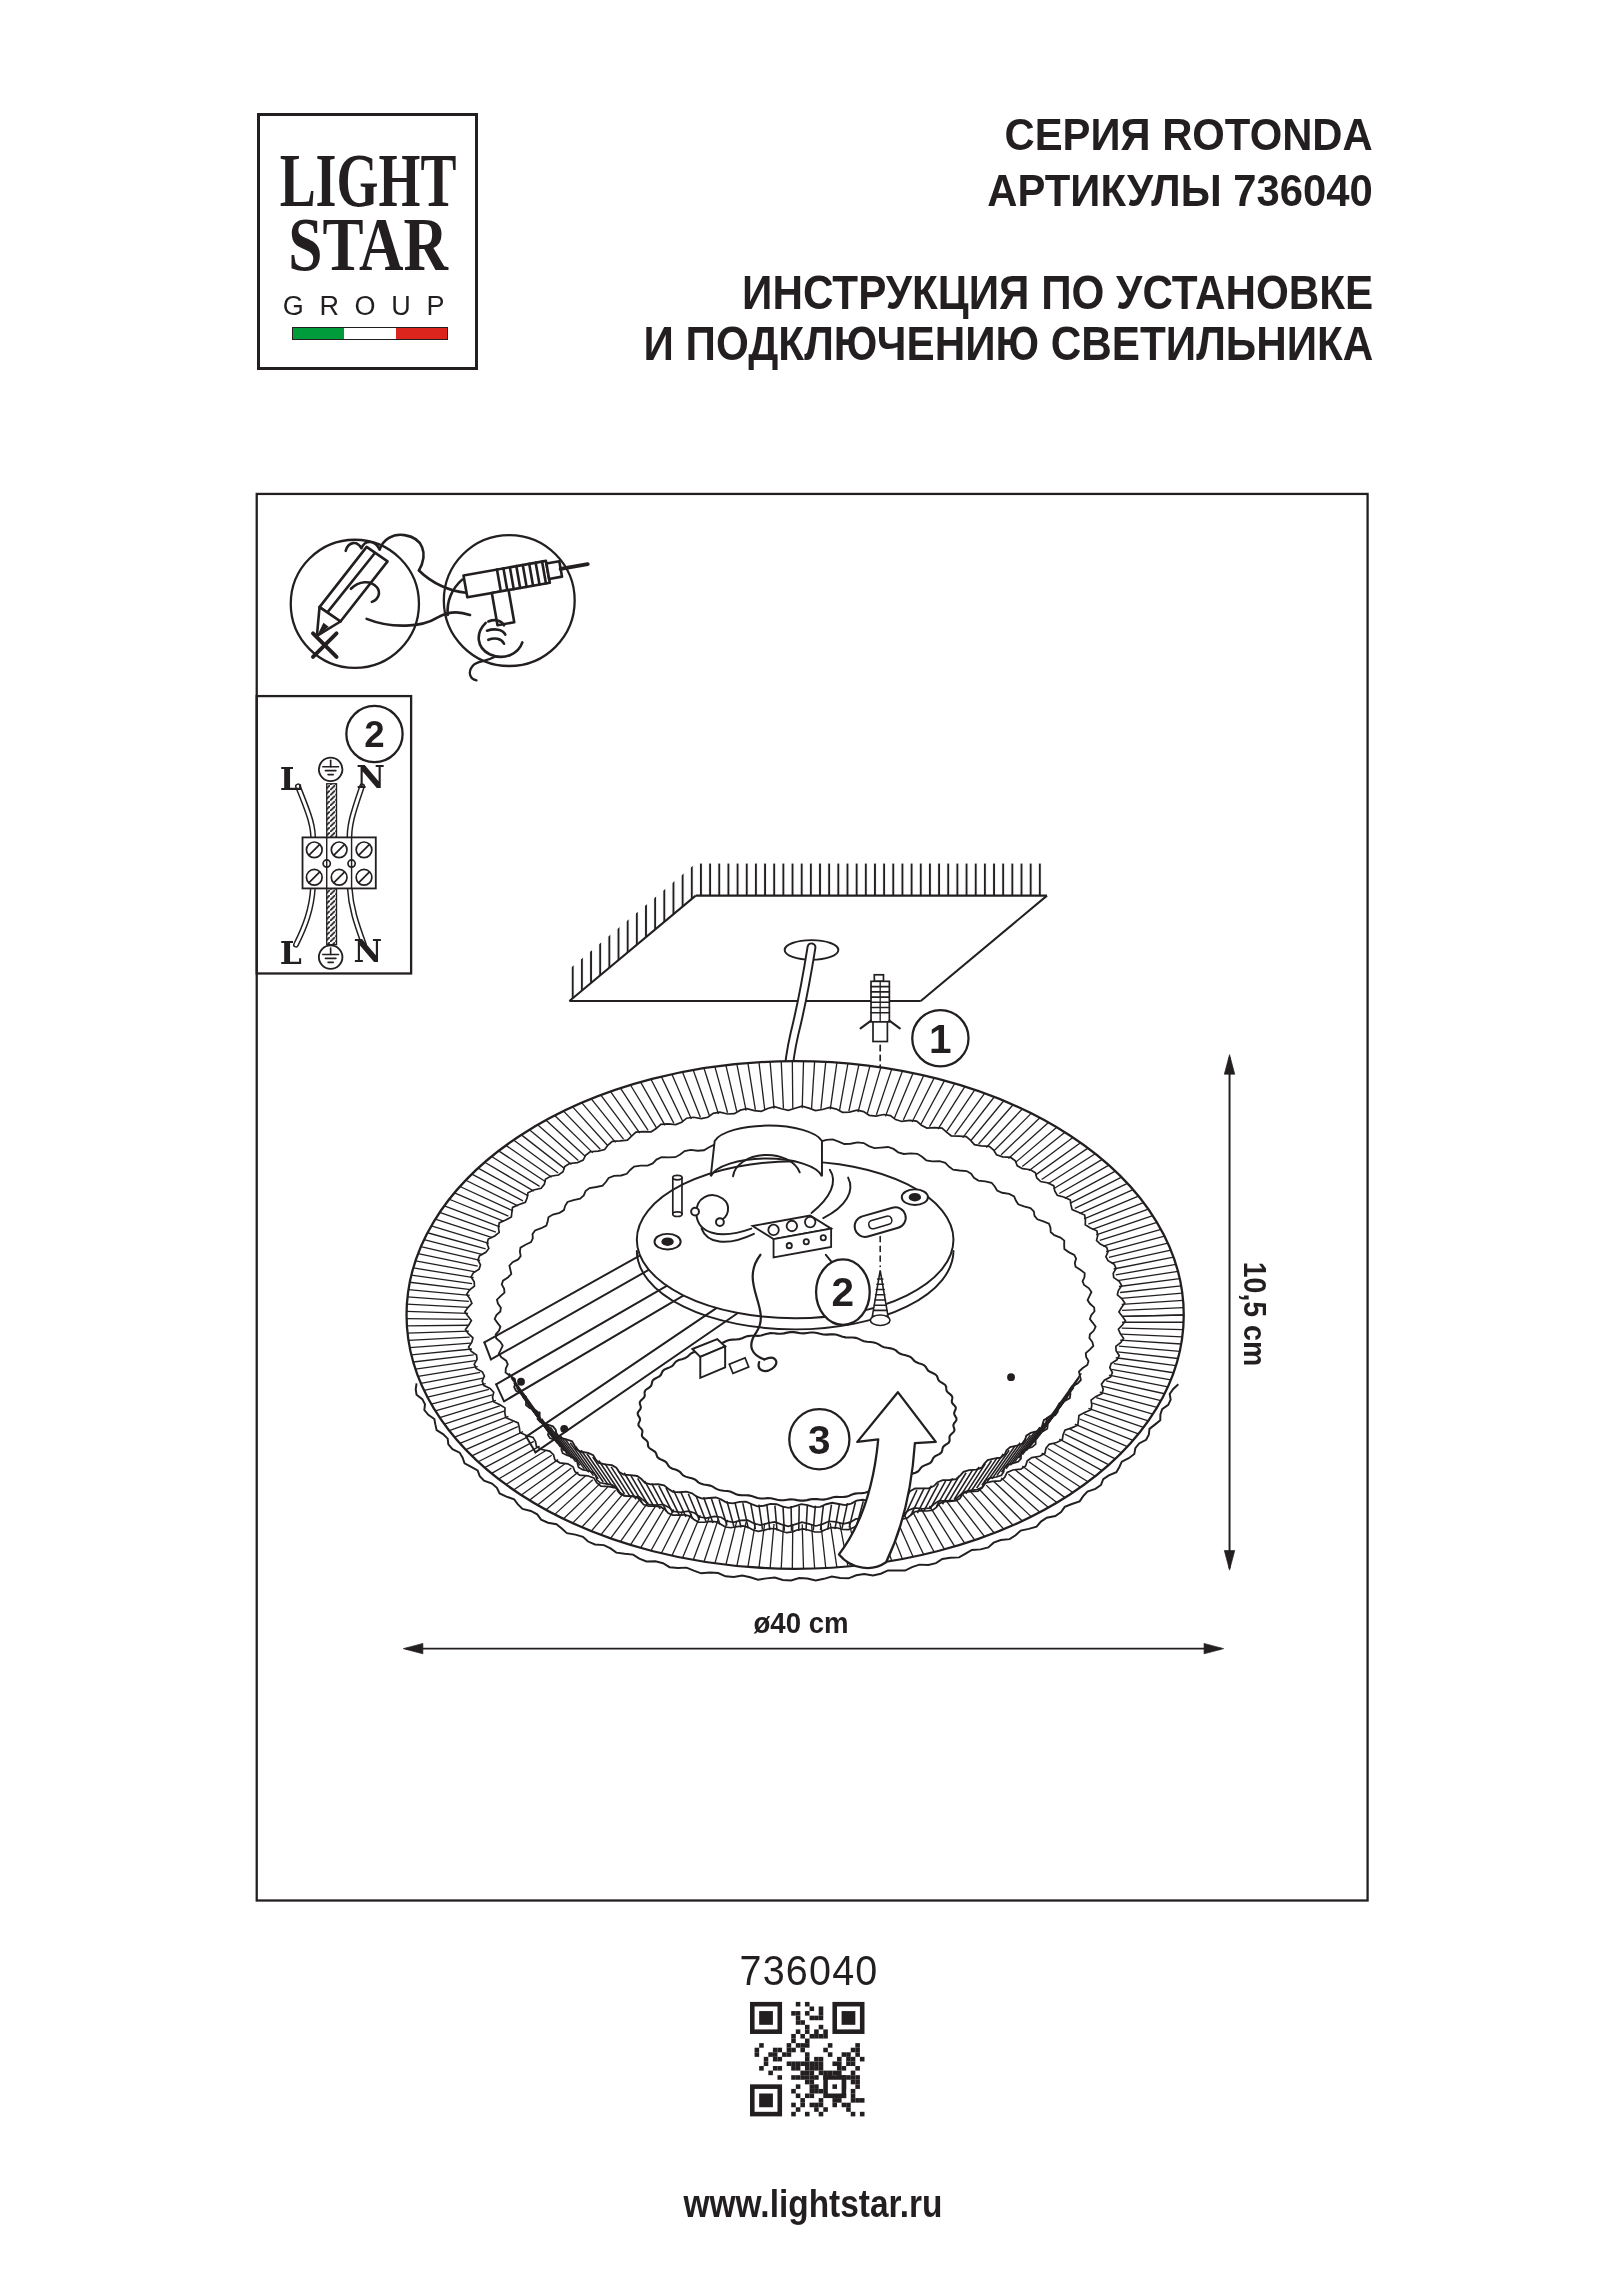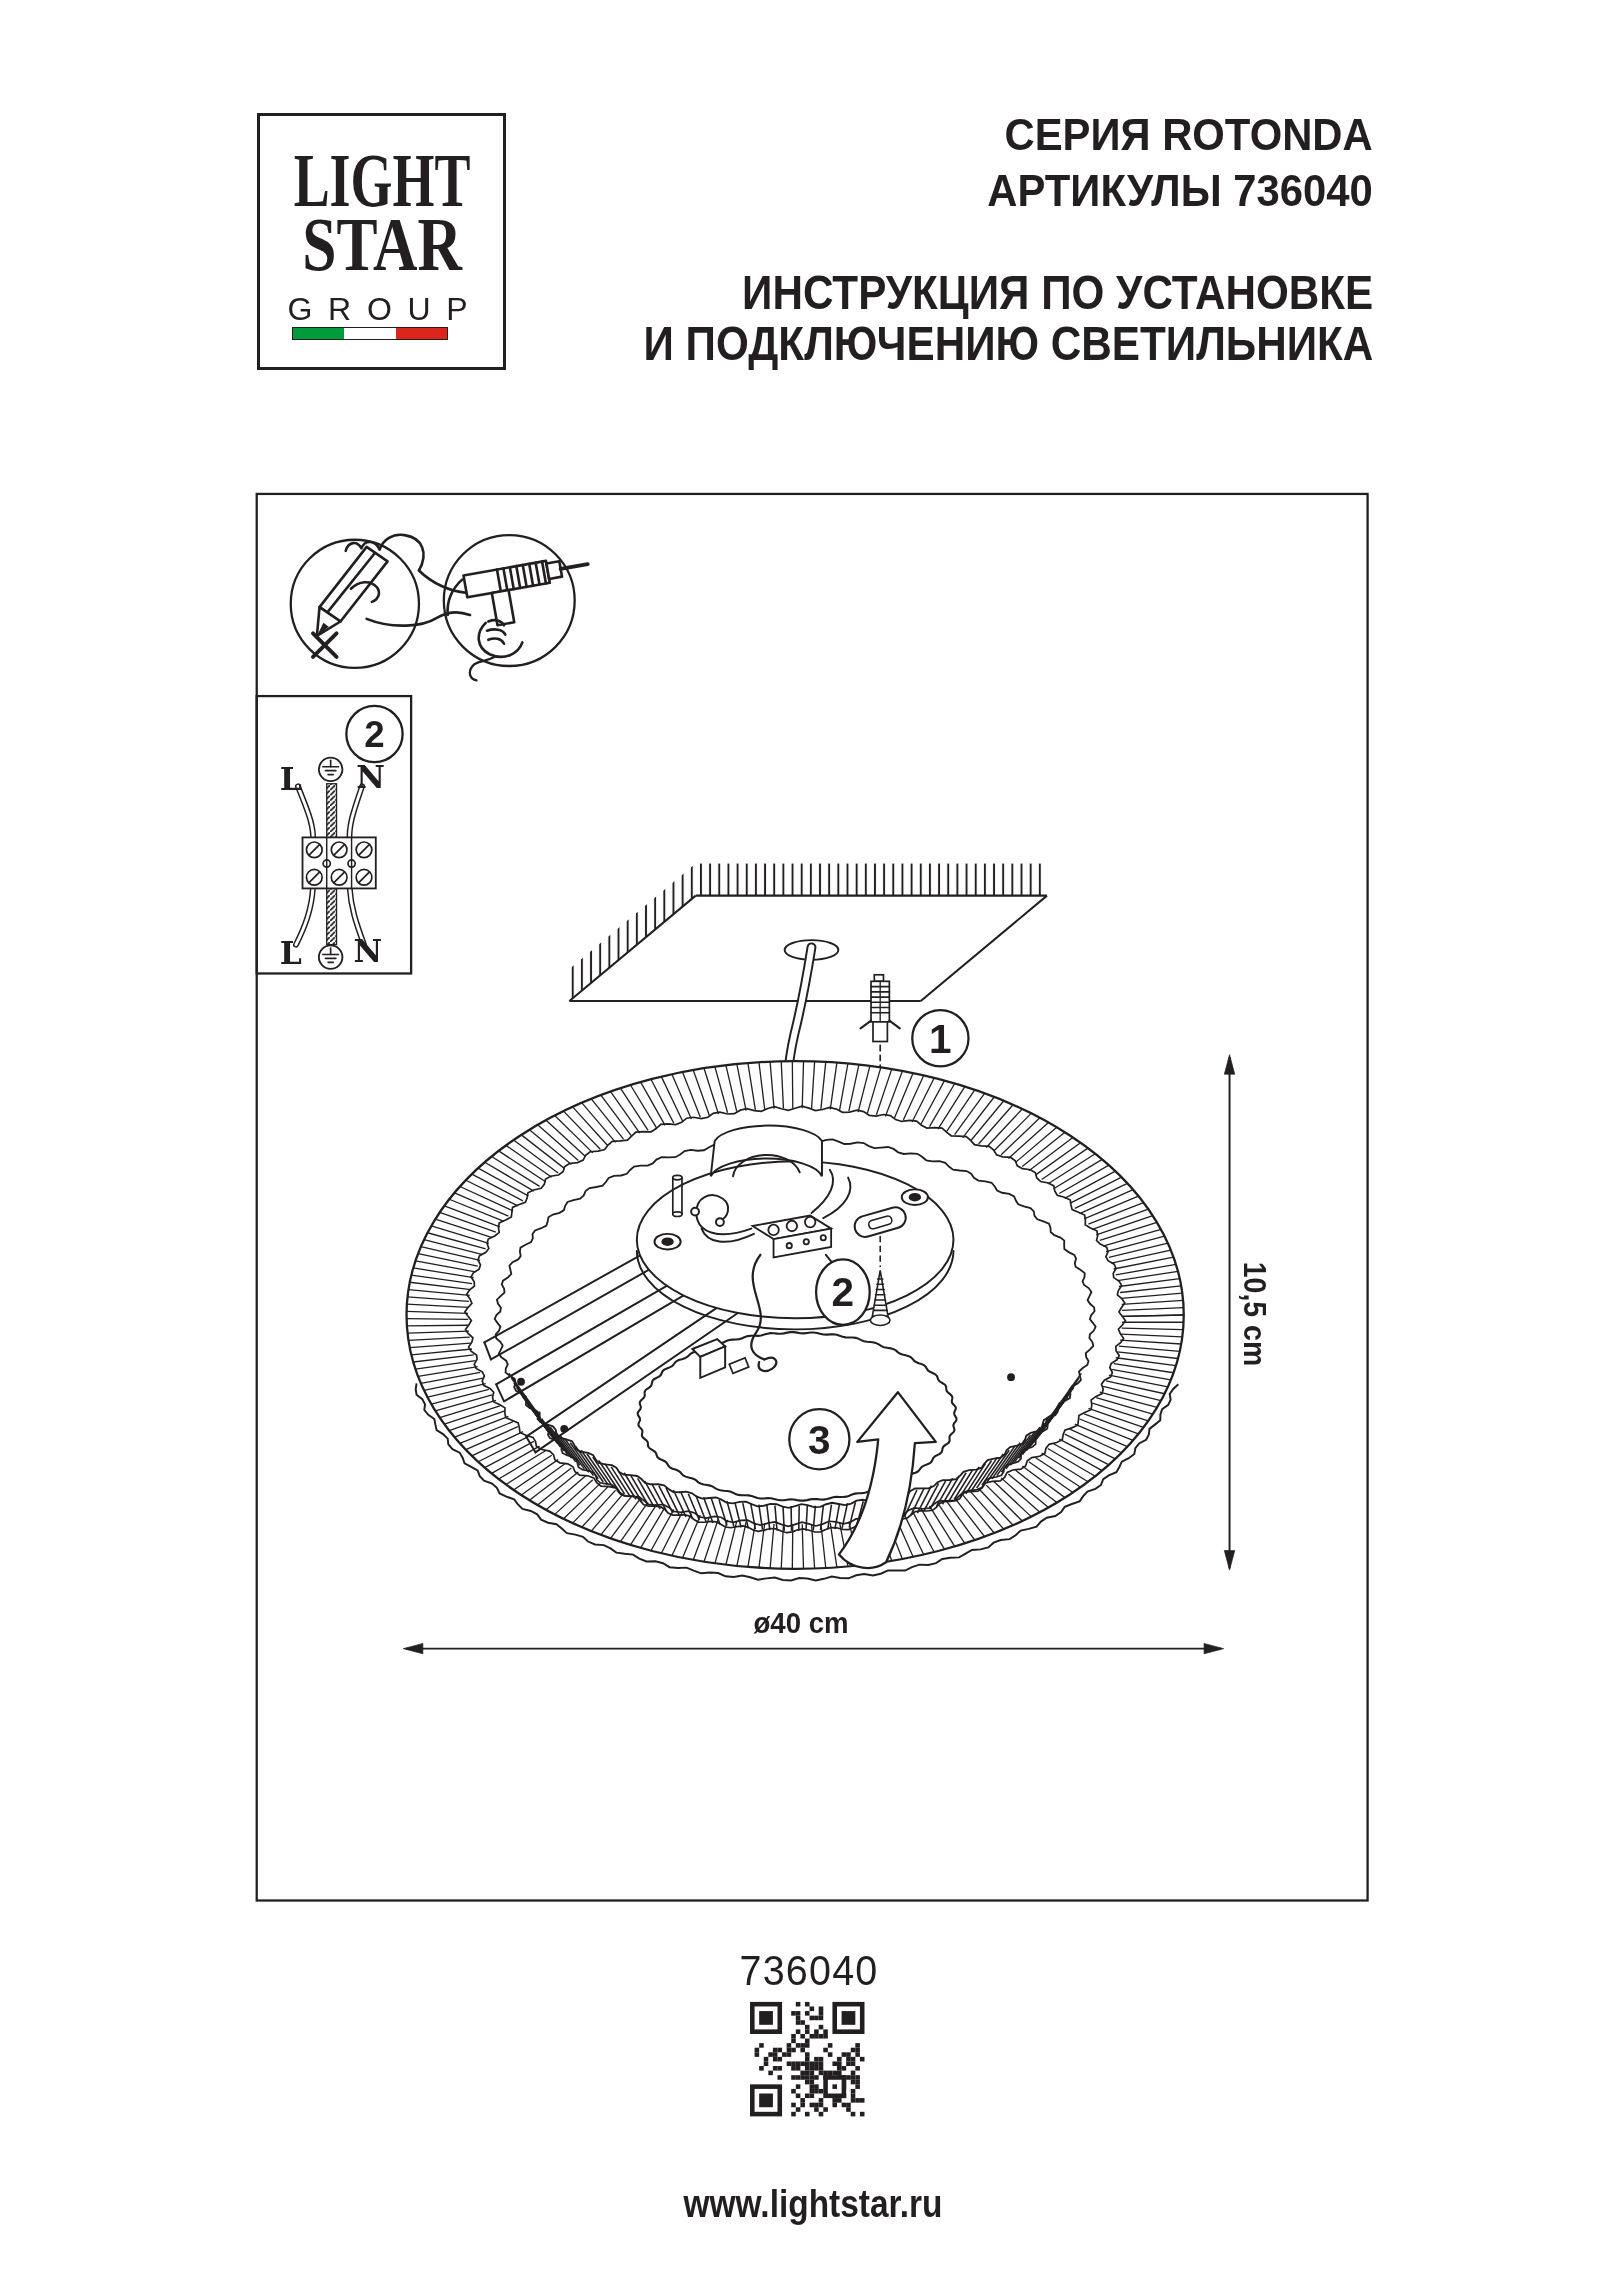--- a/index.html
+++ b/index.html
@@ -2,25 +2,25 @@
 <html style="font-size:10.5px"><head>
 <meta charset="utf-8">
 <style>
   :root{ --ink:#231f20; }
   html,body{margin:0;padding:0;background:#fff;}
   body{width:1623px;height:2295px;position:relative;font-family:"Liberation Sans",sans-serif;color:var(--ink);}
   #sheet{position:absolute;inset:0;background:#fff;overflow:hidden;}
   #art{position:absolute;left:0;top:0;color:var(--ink);}
   .abs{position:absolute;}
   
-  .logo-box{position:absolute;left:257px;top:113px;width:249px;height:257px;border:3.3px solid var(--ink);box-sizing:border-box;text-align:center;}
+  .logo-box{position:absolute;left:257px;top:113px;width:221px;height:257px;border:3.3px solid var(--ink);box-sizing:border-box;text-align:center;}
   .logo-line{position:absolute;left:50%;white-space:nowrap;font-family:"Liberation Serif",serif;font-weight:700;line-height:1;}
   .logo-light{top:26px;font-size:77px;transform:translateX(-50%) scaleX(.70);}
   .logo-star{top:90px;font-size:77px;transform:translateX(-50%) scaleX(.80);}
-  .logo-group{position:absolute;left:50%;top:175px;font-family:"Liberation Sans",sans-serif;font-weight:400;font-size:32px;letter-spacing:15.7px;text-indent:7.9px;transform:translateX(-50%);white-space:nowrap;}
+  .logo-group{position:absolute;left:50%;top:175px;font-family:"Liberation Sans",sans-serif;font-weight:400;font-size:27px;letter-spacing:15.7px;text-indent:7.9px;transform:translateX(-50%);white-space:nowrap;}
   .logo-flag{position:absolute;left:32px;top:211px;width:154px;height:11px;border:1.3px solid var(--ink);display:flex;box-sizing:content-box;}
   .logo-flag span{flex:1;height:100%;}
   
   .hdr{position:absolute;right:250px;text-align:right;font-weight:700;white-space:nowrap;}
   .hdr-series{top:107px;font-size:44px;line-height:56px;transform:scaleX(.95);transform-origin:right center;}
   .hdr-instr{top:267px;font-size:48px;line-height:51px;transform:scaleX(.88);transform-origin:right center;}
   
   .dim-v{left:1254px;top:1314px;transform:translate(-50%,-50%) rotate(90deg) scaleX(.92);font-size:31px;font-weight:700;white-space:nowrap;}
   .dim-h{left:801px;top:1623px;transform:translate(-50%,-50%) scaleX(.92);font-size:30px;font-weight:700;white-space:nowrap;}
   .art-num{left:809px;top:1971px;transform:translate(-50%,-50%) scaleX(.94);font-size:42px;font-weight:400;letter-spacing:1.3px;white-space:nowrap;}

